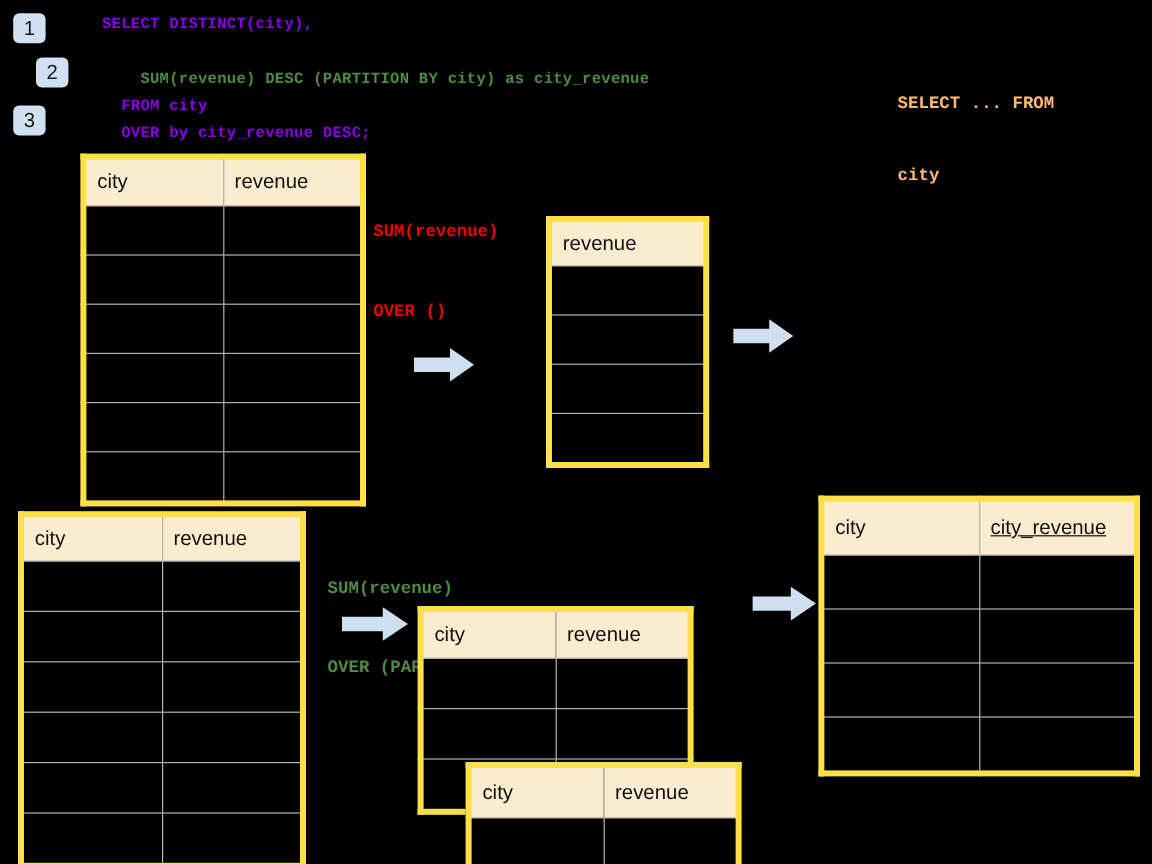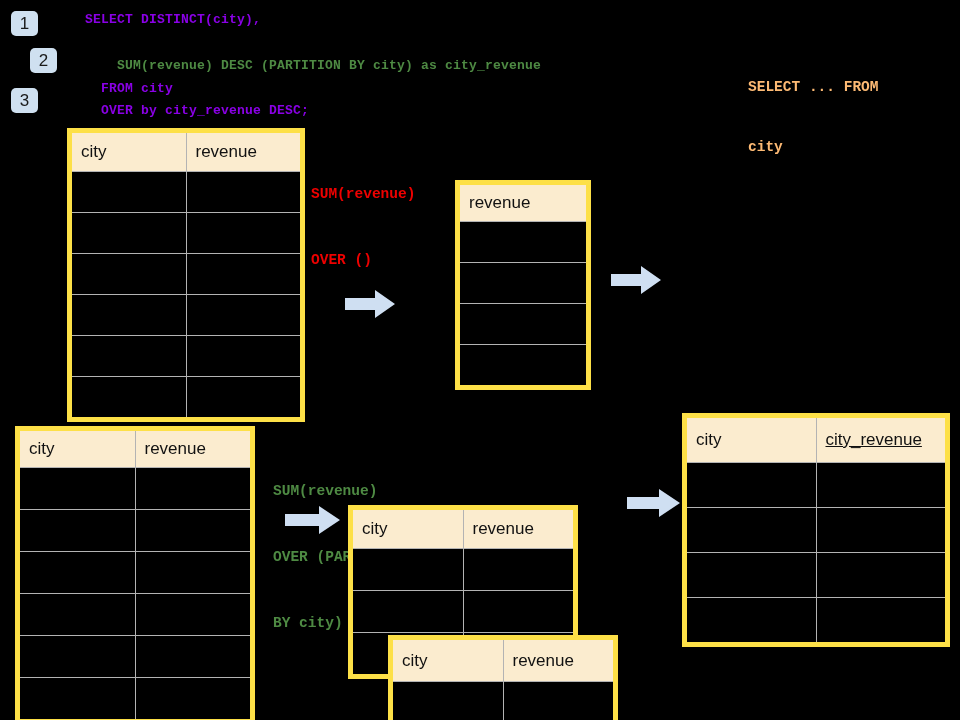--- a/index.html
+++ b/index.html
@@ -106,21 +106,20 @@
   </div>
 
   <div class="anno anno-red" style="left:311px; top:139px;">
     <div>SUM(revenue)</div>
     <div>OVER ()</div>
   </div>
 
   <div class="anno anno-green" style="left:273px; top:436px;">
     <div>SUM(revenue)</div>
     <div>OVER (PARTITION</div>
-    <div>BY city)</div>
   </div>
 
   <table class="tbl" style="left:67px; top:128px; width:238px;">
     <colgroup>
         <col style="width:50%">
         <col style="width:50%">
       </colgroup>
     <thead>
       <tr>
         <th style="height:38px;">city</th>

